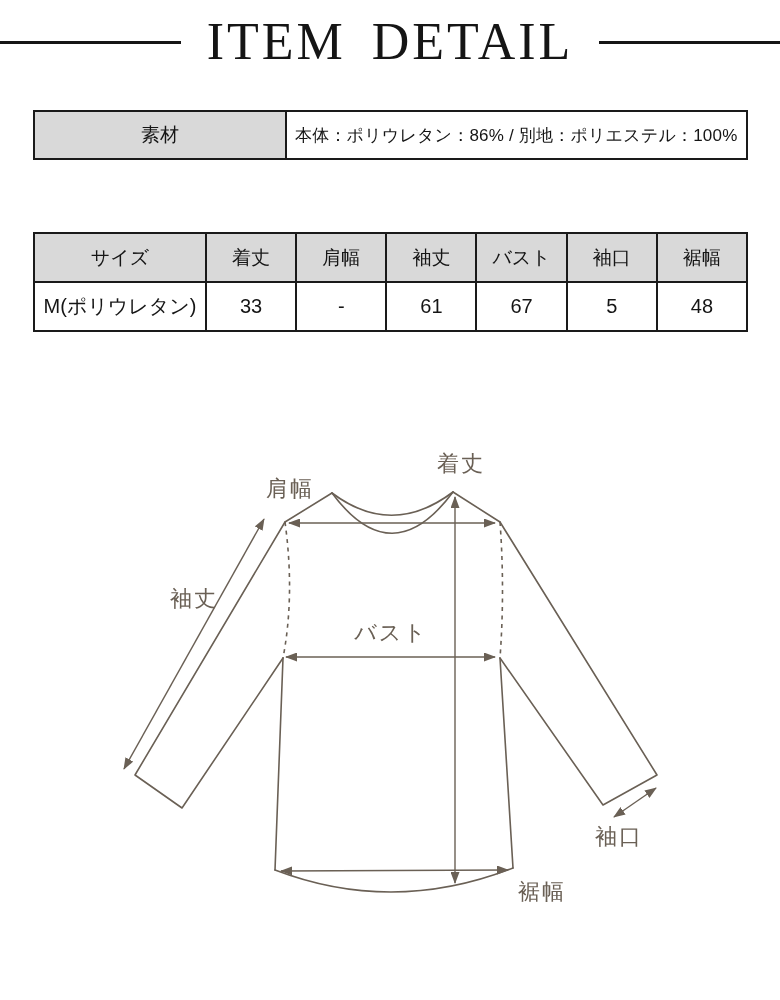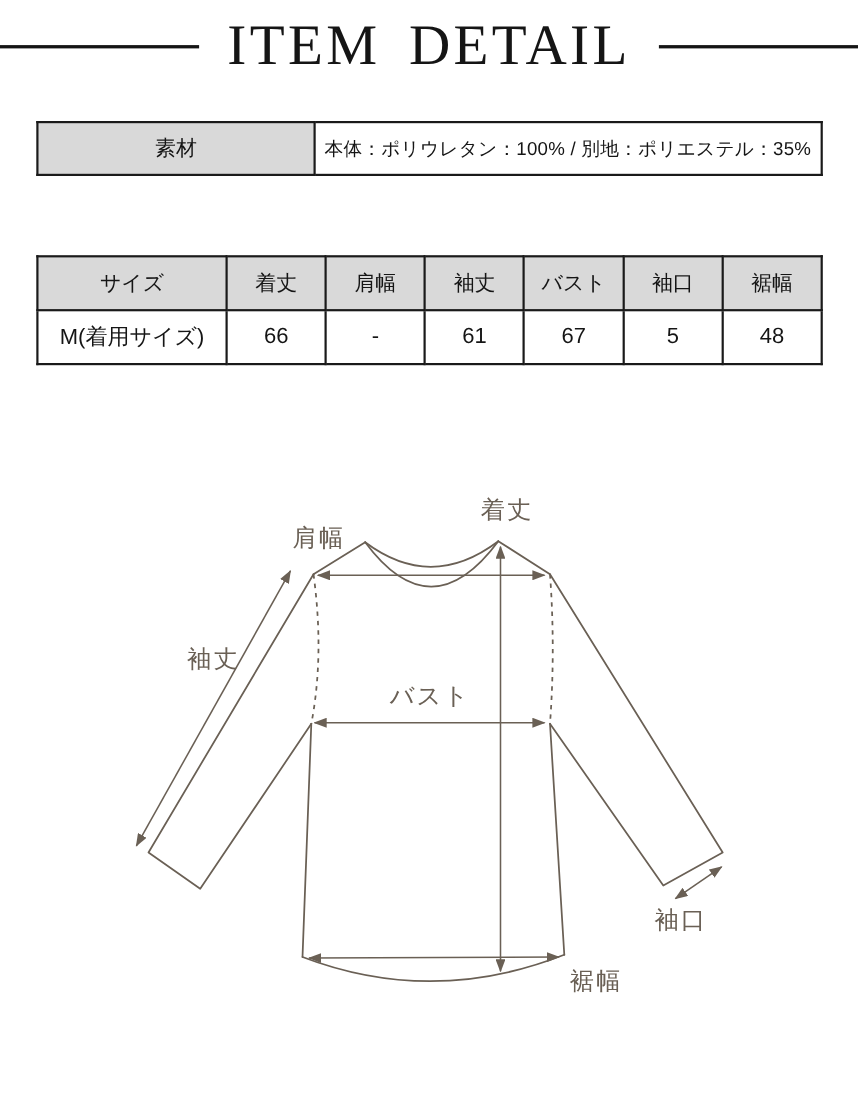--- a/index.html
+++ b/index.html
@@ -63,21 +63,21 @@
   <div class="header">
     <span class="rule"></span>
     <h1>ITEM DETAIL</h1>
     <span class="rule"></span>
   </div>
 
   <table class="info-table">
     <tbody>
       <tr>
         <th>素材</th>
-        <td class="val-left">本体：ポリウレタン：100% / 別地：ポリエステル：35%</td>
+        <td class="val-left">本体：ポリウレタン：86% / 別地：ポリエステル：100%</td>
       </tr>
     </tbody>
   </table>
 
   <table class="size-table">
     <colgroup>
       <col class="c0">
         <col>
         <col>
         <col>
@@ -89,22 +89,22 @@
       <tr>
         <th>サイズ</th>
         <th>着丈</th>
         <th>肩幅</th>
         <th>袖丈</th>
         <th>バスト</th>
         <th>袖口</th>
         <th>裾幅</th>
       </tr>
       <tr>
-        <td>M(着用サイズ)</td>
-        <td>66</td>
+        <td>M(ポリウレタン)</td>
+        <td>33</td>
         <td>-</td>
         <td>61</td>
         <td>67</td>
         <td>5</td>
         <td>48</td>
       </tr>
     </tbody>
   </table>
 
   <svg class="diagram" viewBox="0 0 780 1000">

